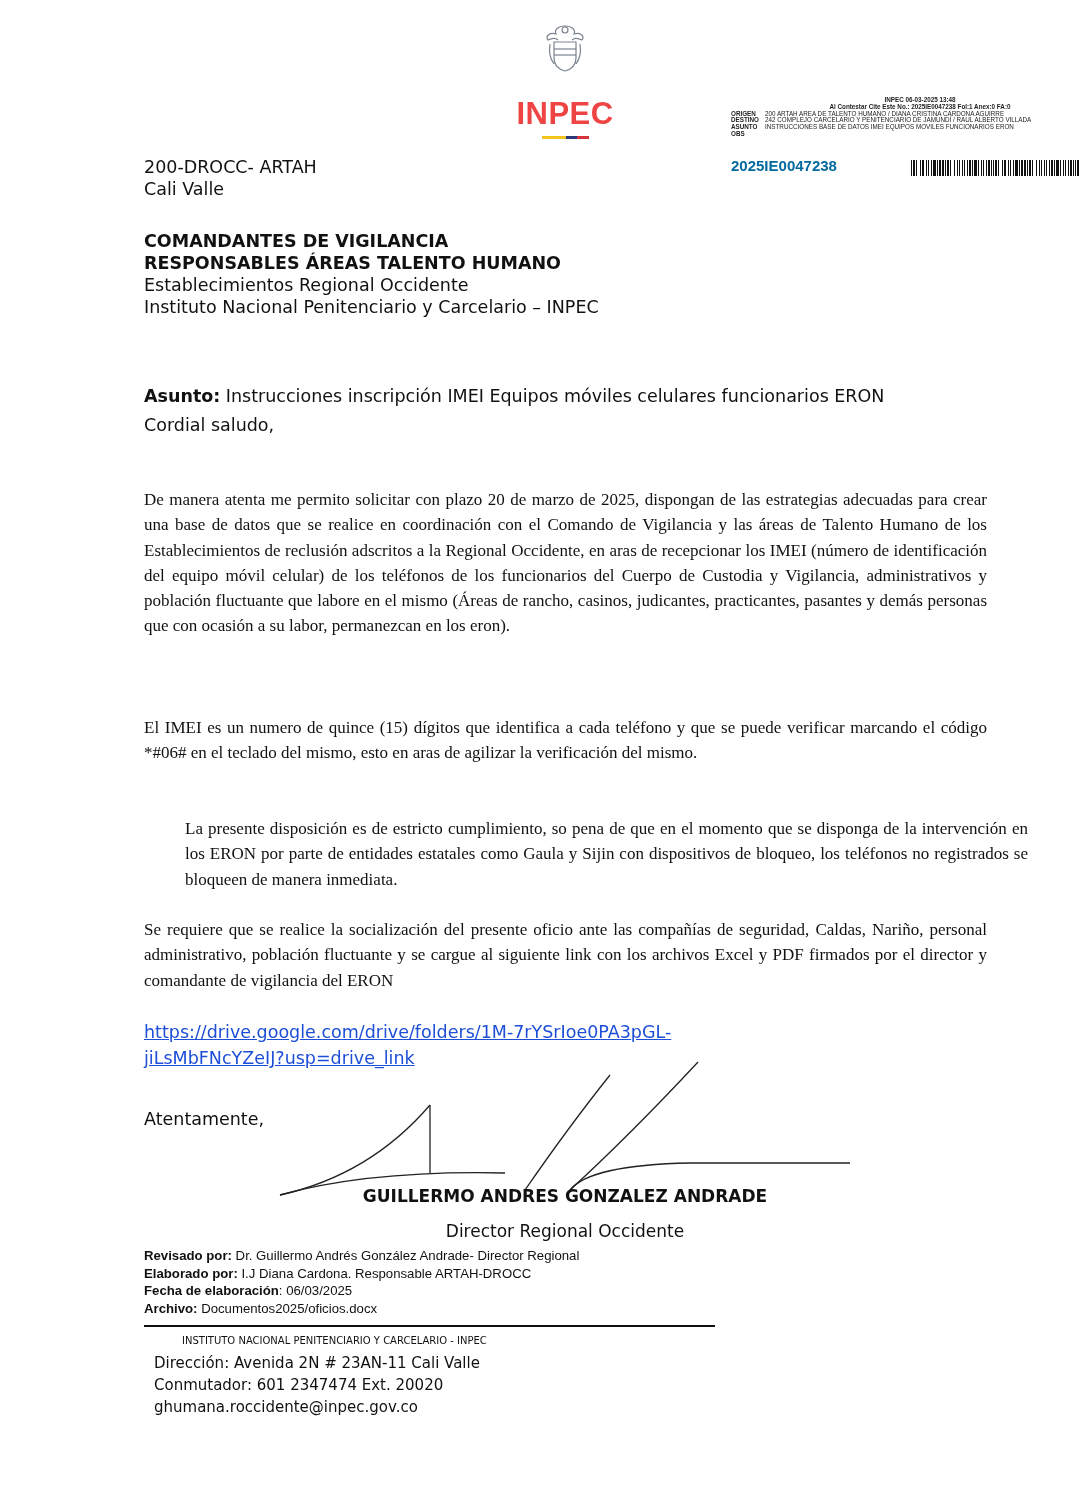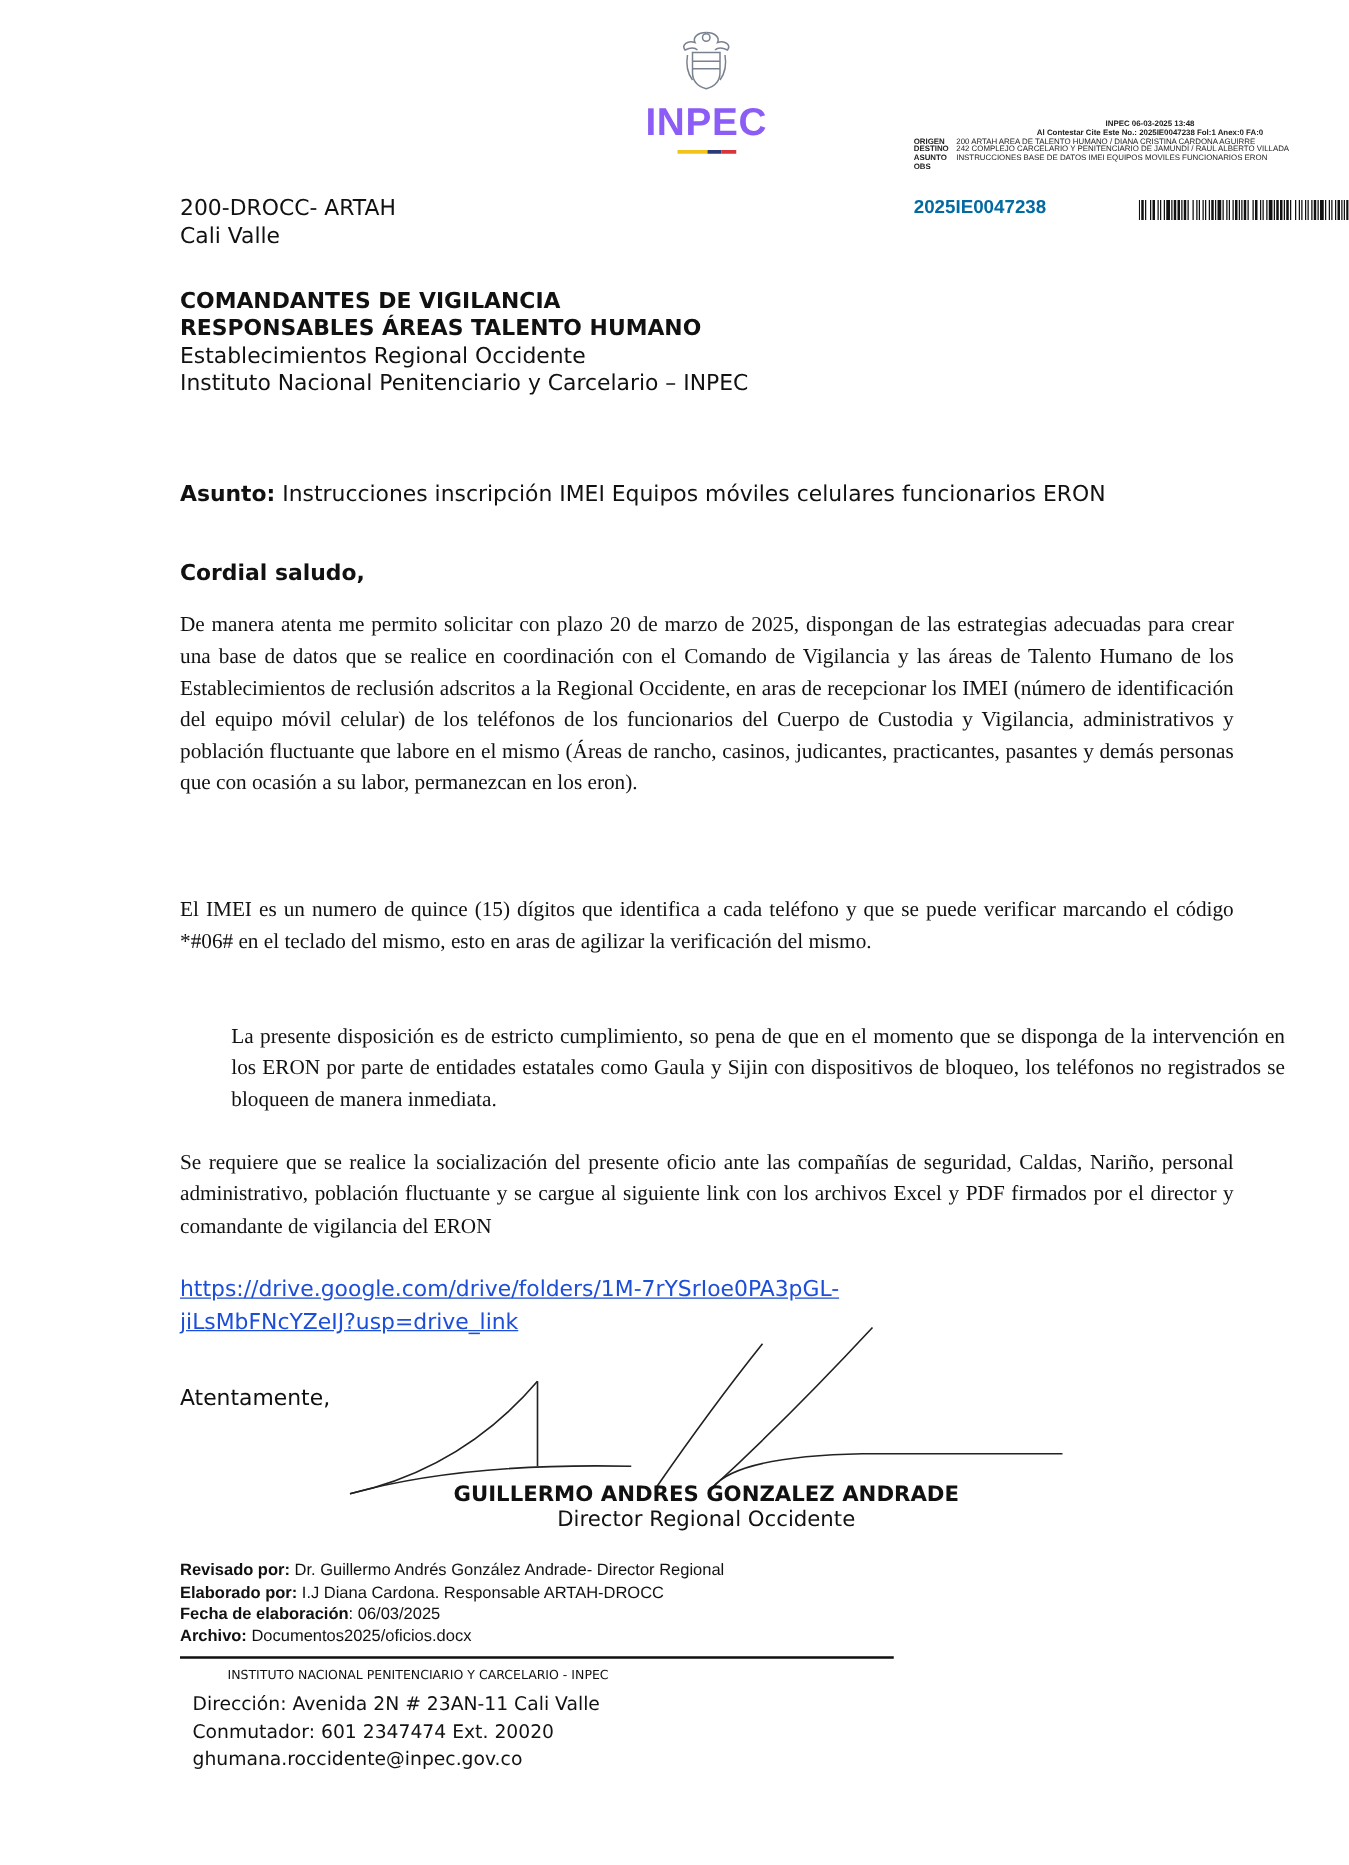--- a/index.html
+++ b/index.html
@@ -1,44 +1,44 @@
 <!DOCTYPE html>
 <html><head>
   <meta charset="utf-8">
   <style>
     html, body { margin: 0; padding: 0; background: #ffffff; }
     body { width: 1079px; height: 1492px; position: relative; overflow: hidden; color: #111; font-family: "DejaVu Sans", sans-serif; }
     .abs { position: absolute; }
     .logo { left: 508px; top: 22px; width: 114px; text-align: center; }
-    .logo-text { font-family: "Liberation Sans", sans-serif; font-weight: bold; font-size: 31px; color: #8b5cf6; letter-spacing: 0.5px; margin-top: 2px; }
+    .logo-text { font-family: "Liberation Sans", sans-serif; font-weight: bold; font-size: 31px; color: #ef4444; letter-spacing: 0.5px; margin-top: 18px; }
     .flag { display: flex; justify-content: center; margin-top: 4px; }
     .flag span { display: block; height: 3px; }
     .radicado { left: 731px; top: 97px; width: 348px; font-family: "Liberation Sans", sans-serif; font-size: 6.3px; line-height: 6.8px; color: #222; }
     .radicado .center { text-align: center; font-weight: bold; padding-left: 30px; }
     .radicado .row { white-space: nowrap; }
     .radicado .lbl { font-weight: bold; display: inline-block; width: 34px; }
     .rad-number { left: 731px; top: 157px; font-family: "Liberation Sans", sans-serif; font-weight: bold; font-size: 15px; color: #0369a1; }
     .barcode { left: 911px; top: 160px; width: 168px; height: 16px; }
     .txt { font-size: 17.5px; line-height: 22px; }
     .ref { left: 144px; top: 156px; }
     .addr { left: 144px; top: 230px; }
     .b { font-weight: bold; }
     .asunto { left: 144px; top: 386px; font-size: 17.5px; }
-    .saludo { left: 144px; top: 449px; font-size: 17.5px; font-weight: bold; }
+    .saludo { left: 144px; top: 415px; font-size: 17.5px; }
     .para { left: 144px; width: 843px; font-size: 17px; line-height: 25.3px; text-align: justify; font-family: Liberation Serif, serif; font-stretch: condensed; }
     .p1 { top: 487px; }
     .p2 { top: 715px; }
     .p3 { top: 816px; margin-left: 41px; }
     .p4 { top: 917px; }
     .link { left: 144px; top: 1019px; font-size: 17.5px; line-height: 26px; color: #1d4ed8; text-decoration: underline; }
     .atte { left: 144px; top: 1109px; font-size: 17.5px; }
     .signature { left: 270px; top: 1055px; width: 590px; height: 150px; }
     .signer { left: 340px; top: 1186px; width: 450px; text-align: center; }
     .signer-name { font-weight: bold; font-size: 17px; }
-    .signer-title { font-size: 17px; margin-top: 0; }
+    .signer-title { font-size: 17px; margin-top: 15px; }
     .meta { left: 144px; top: 1247px; font-family: "Liberation Sans", sans-serif; font-size: 13.2px; line-height: 17.5px; }
     .footer-line { left: 144px; top: 1325px; width: 571px; height: 2px; background: #111; }
     .footer { left: 154px; top: 1330px; font-size: 15px; line-height: 22px; }
     .footer .title { font-weight: normal; font-size: 10px; margin-left: 28px; }
   </style>
 </head>
 <body>
 
 <div class="abs logo">
   <svg width="50" height="52" viewBox="0 0 50 52">

